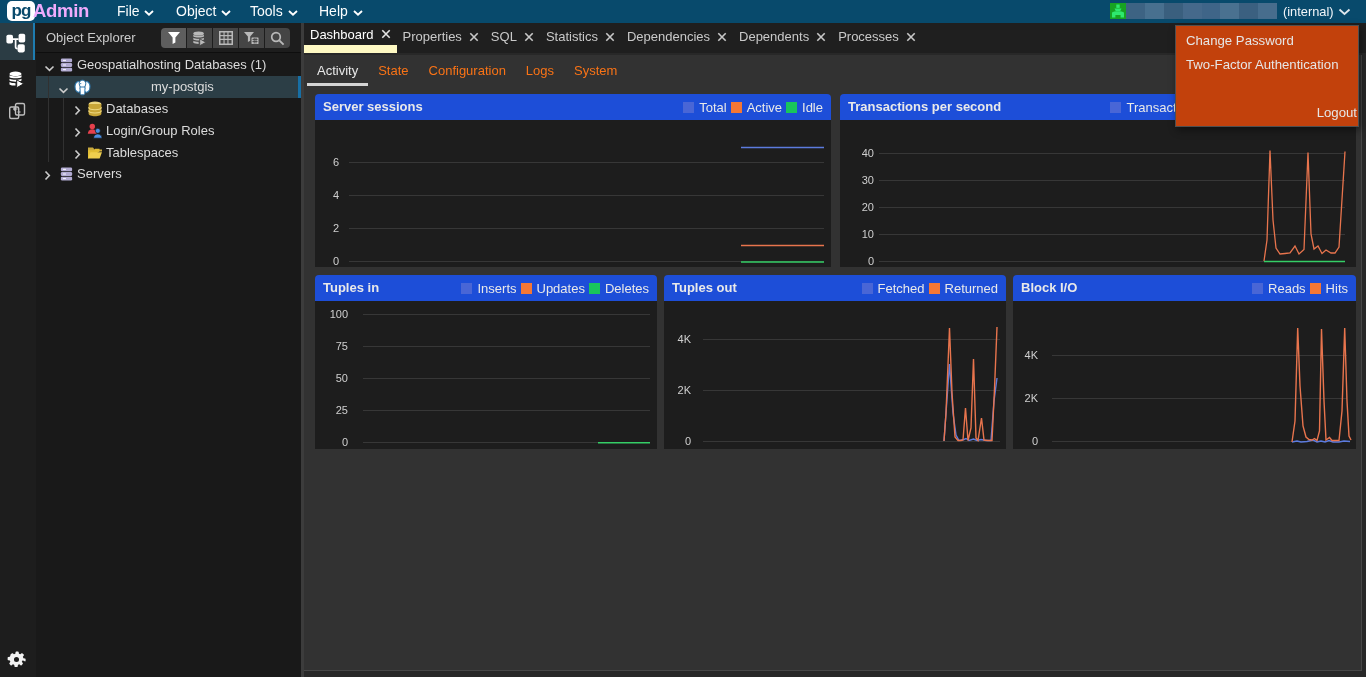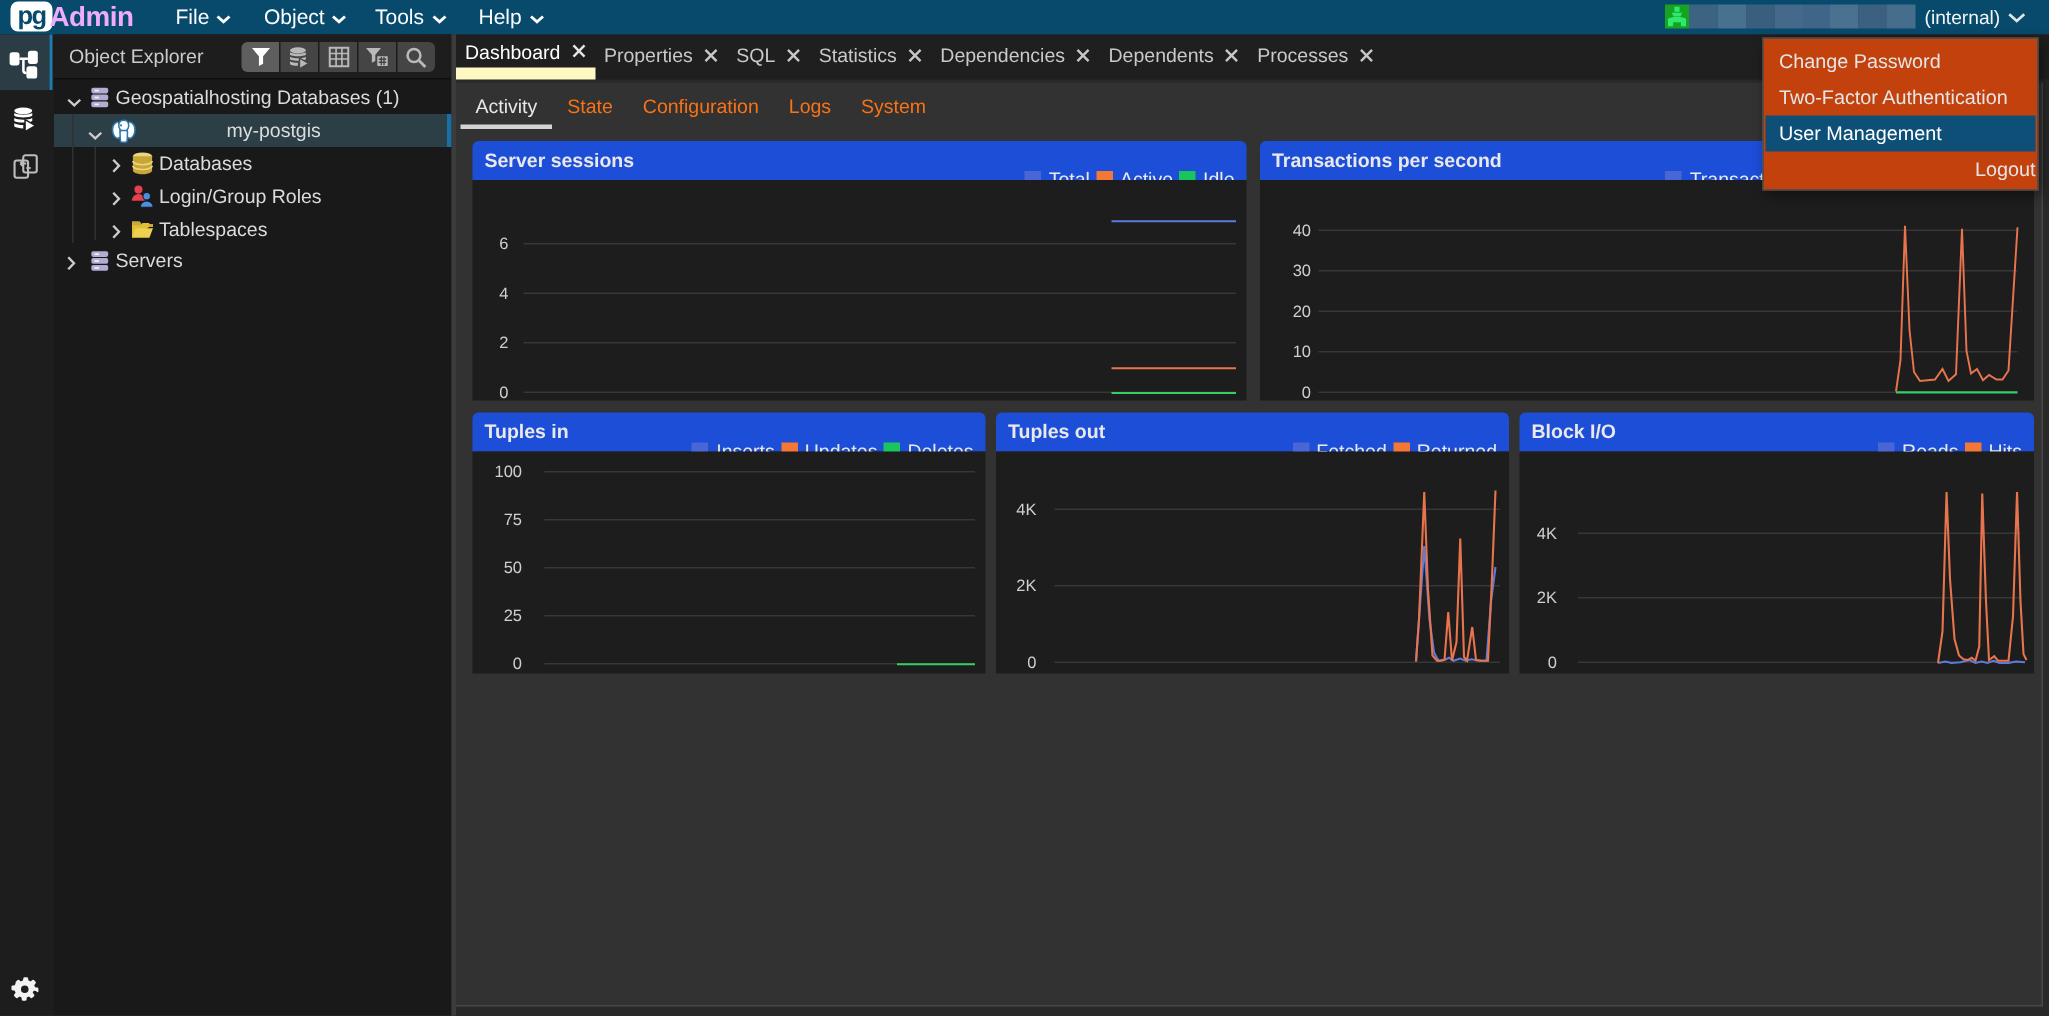--- a/index.html
+++ b/index.html
@@ -50,21 +50,21 @@
   #dash { position:absolute; left:304px; top:55px; width:1058px; height:616px; background:#323232;
     border-right:1px solid #474747; border-bottom:1px solid #474747; }
   .stab { float:left; height:31px; line-height:31px; padding:0 10px; font-size:13px; color:#f97316; }
   .stab.on { color:#e8e8e8; border-bottom:3px solid #d4d4d4; }
   
   .panel { position:absolute; border-radius:4px 4px 0 0; }
   .phead { position:absolute; left:0; top:0; width:100%; height:26px; background:#1d4ed8;
     border-radius:4px 4px 0 0; }
   .ptitle { position:absolute; left:8px; top:0; height:26px; line-height:26px; font-size:13px;
     font-weight:bold; color:#e9e9e9; }
-  .plegend { position:absolute; right:8px; top:12px; height:26px; display:flex; align-items:center;
+  .plegend { position:absolute; right:8px; top:0; height:26px; display:flex; align-items:center;
     font-size:13px; color:#e9e9e9; }
   .lsq { width:11px; height:11px; margin-left:4px; margin-right:5px; display:inline-block; }
   .lsq.first { margin-left:0; }
   .pchart { position:absolute; left:0; width:100%; background:#1d1d1d; }
   
   #ddown { position:absolute; left:1175px; top:25px; width:184px; height:102px; background:#c2410c;
     border:1px solid #4f4f4f; box-shadow:2px 3px 8px rgba(0,0,0,0.45); z-index:50;padding-left:32px; }
   .ditem { position:absolute; left:1px; width:180px; height:24px; line-height:24px; padding-left:9px;
     color:#e6e6e6; font-size:13.2px; }
   .ditem.on { background:#0e4f77; color:#fff; }
@@ -446,15 +446,14 @@
       </g>
       <polyline fill="none" stroke="#5c7bde" stroke-width="1.4" points="279,141 284,140 288,141 294,140.5 300,139 304,141 308,140 312,141 316,139.5 320,141 326,141 331,140 337,140.5"></polyline>
       <polyline fill="none" stroke="#e8744d" stroke-width="1.4" points="279,141 282,120 284.7,27 287,85 290,125 293,136 296,138.5 299,139 301.5,137.5 304,139.5 306.5,130 308.5,28 311,100 313,139 316.5,136.5 319,139.5 322,139.5 326,139.5 329,110 331.7,27 334,100 336,135 338,139"></polyline>
     </svg>
   </div>
 </div>
 
 <div id="ddown">
   <div class="ditem" style="top:3px;">Change Password</div>
   <div class="ditem" style="top:27px;">Two-Factor Authentication</div>
-  <div class="ditem on" style="top:51px;">User Management</div>
   <div class="ditem" style="top:75px;text-align:right;">Logout</div>
 </div>
 
 </body></html>

